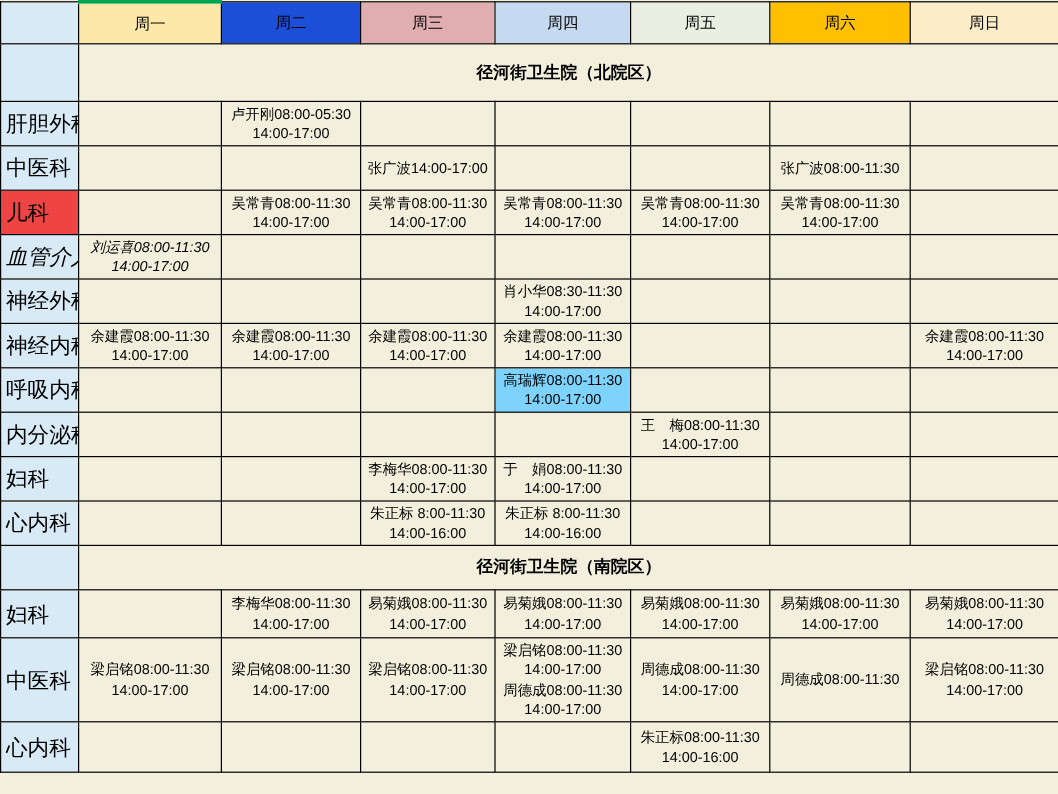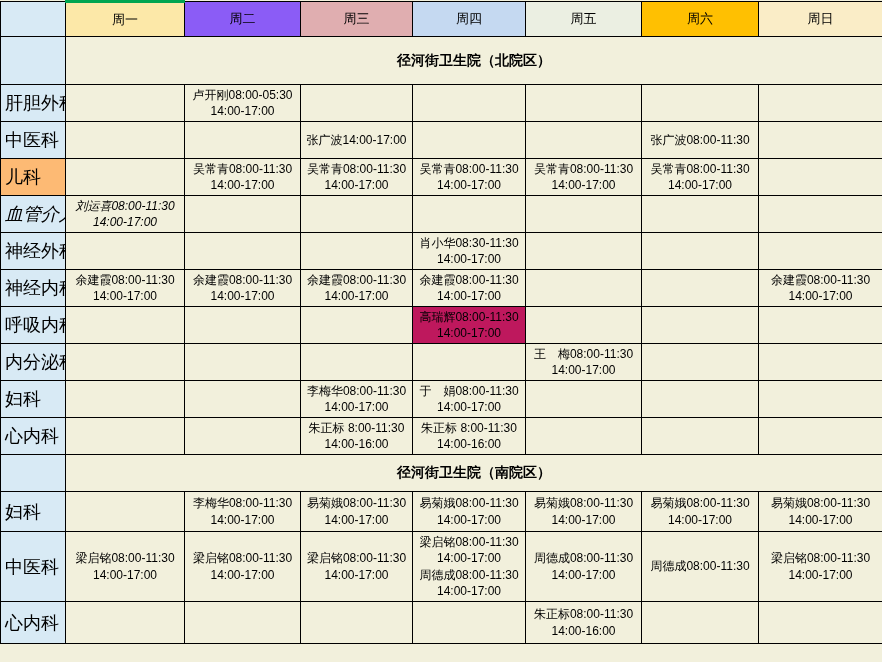--- a/index.html
+++ b/index.html
@@ -68,21 +68,21 @@
       <col style="width:112px">
       <col style="width:113px">
       <col style="width:116px">
       <col style="width:117px">
       <col style="width:124px">
     </colgroup>
     <thead>
       <tr id="header-row">
         <th class="corner" style="background: rgb(216, 234, 245);"></th>
       <th class="day" style="background: rgb(252, 232, 168); border-top: 3px solid rgb(0, 165, 80);">周一</th>
-          <th class="day" style="background: #8b5cf6;">周二</th>
+          <th class="day" style="background: #1d4ed8;">周二</th>
           <th class="day" style="background: rgb(224, 174, 176);">周三</th>
           <th class="day" style="background: rgb(197, 217, 241); text-align: center;">周四</th>
           <th class="day" style="background: rgb(235, 239, 226);">周五</th>
           <th class="day" style="background: rgb(255, 192, 1);">周六</th>
           <th class="day" style="background: rgb(250, 237, 199);">周日</th>
         </tr>
     </thead>
     <tbody id="table-body">
         <tr style="height: 48px;">
           <td class="dept" style="background: rgb(216, 234, 245);"></td>
@@ -103,21 +103,21 @@
           <td class="dept" style="background: rgb(216, 234, 245);">中医科</td>
           <td class="slot" style="background: rgb(242, 240, 220);"></td>
           <td class="slot" style="background: rgb(242, 240, 220);"></td>
           <td class="slot" style="background: rgb(242, 240, 220);">张广波14:00-17:00</td>
           <td class="slot" style="background: rgb(242, 240, 220);"></td>
           <td class="slot" style="background: rgb(242, 240, 220);"></td>
           <td class="slot" style="background: rgb(242, 240, 220);">张广波08:00-11:30</td>
           <td class="slot" style="background: rgb(242, 240, 220);"></td>
         </tr>
         <tr style="height: 37px;">
-          <td class="dept" style="background: #fdba74;">儿科</td>
+          <td class="dept" style="background: #ef4444;">儿科</td>
           <td class="slot" style="background: rgb(242, 240, 220);"></td>
           <td class="slot" style="background: rgb(242, 240, 220);">吴常青08:00-11:30
 14:00-17:00</td>
           <td class="slot" style="background: rgb(242, 240, 220);">吴常青08:00-11:30
 14:00-17:00</td>
           <td class="slot" style="background: rgb(242, 240, 220);">吴常青08:00-11:30
 14:00-17:00</td>
           <td class="slot" style="background: rgb(242, 240, 220);">吴常青08:00-11:30
 14:00-17:00</td>
           <td class="slot" style="background: rgb(242, 240, 220);">吴常青08:00-11:30
@@ -159,21 +159,21 @@
           <td class="slot" style="background: rgb(242, 240, 220);"></td>
           <td class="slot" style="background: rgb(242, 240, 220);"></td>
           <td class="slot" style="background: rgb(242, 240, 220);">余建霞08:00-11:30
 14:00-17:00</td>
         </tr>
         <tr style="height: 37px;">
           <td class="dept" style="background: rgb(216, 234, 245);">呼吸内科</td>
           <td class="slot" style="background: rgb(242, 240, 220);"></td>
           <td class="slot" style="background: rgb(242, 240, 220);"></td>
           <td class="slot" style="background: rgb(242, 240, 220);"></td>
-          <td class="slot" style="background: #be185d;">高瑞辉08:00-11:30
+          <td class="slot" style="background: #7dd3fc;">高瑞辉08:00-11:30
 14:00-17:00</td>
           <td class="slot" style="background: rgb(242, 240, 220);"></td>
           <td class="slot" style="background: rgb(242, 240, 220);"></td>
           <td class="slot" style="background: rgb(242, 240, 220);"></td>
         </tr>
         <tr style="height: 37px;">
           <td class="dept" style="background: rgb(216, 234, 245);">内分泌科</td>
           <td class="slot" style="background: rgb(242, 240, 220);"></td>
           <td class="slot" style="background: rgb(242, 240, 220);"></td>
           <td class="slot" style="background: rgb(242, 240, 220);"></td>

